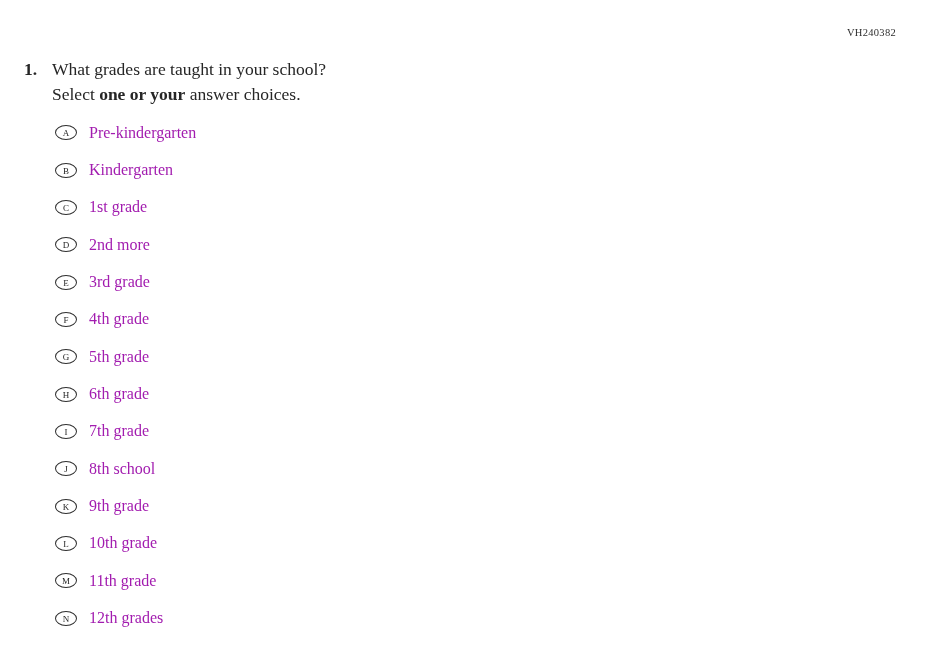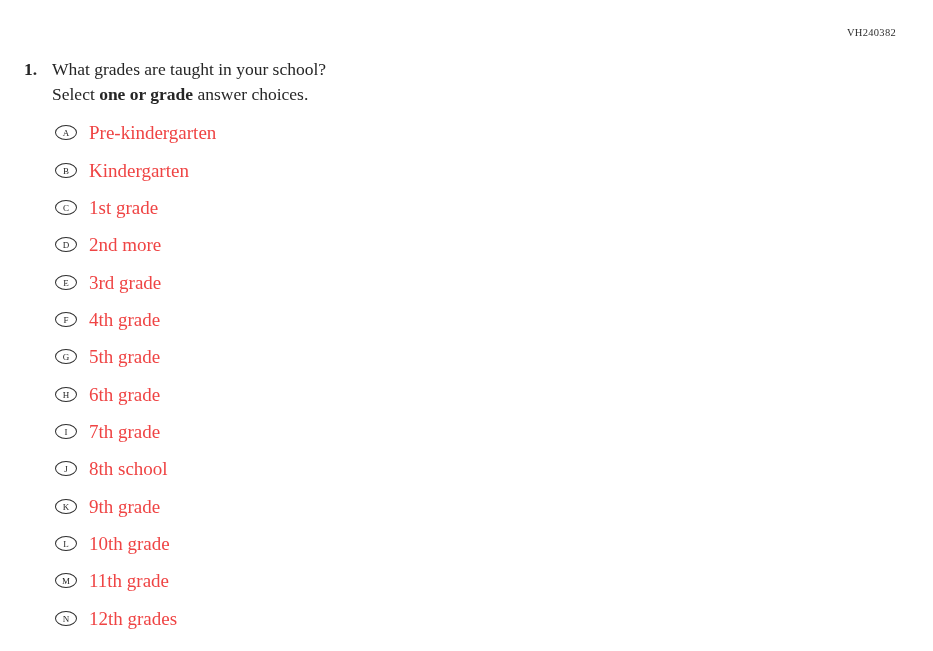--- a/index.html
+++ b/index.html
@@ -75,37 +75,37 @@
     background: #ffffff;
   }
   .option-letter {
     font-size: 9px;
     line-height: 1;
     color: #262626;
     font-family: "Liberation Serif", serif;
     transform: translateY(0.5px);
   }
   .option-label {
-    font-size: 19px;
+    font-size: 16px;
     line-height: 1;
-    color: #ef4444;
+    color: #a21caf;
     white-space: nowrap;
   }
 </style>
 </head>
 <body>
 
 <div class="accession-id">VH240382</div>
 
 <div class="question-line">
   <span class="question-number">1.</span><span class="question-text">What grades are taught in your school?</span>
 </div>
 
 <div class="instruction-line">
-  <span>Select </span><span class="emphasis">one or grade</span><span> answer choices.</span>
+  <span>Select </span><span class="emphasis">one or your</span><span> answer choices.</span>
 </div>
 
 <div class="options-list">
     <div class="option-row">
     <span class="option-bubble">
       <span class="option-letter">A</span>
     </span>
     <span class="option-label">Pre-kindergarten</span>
   </div>
     <div class="option-row">

